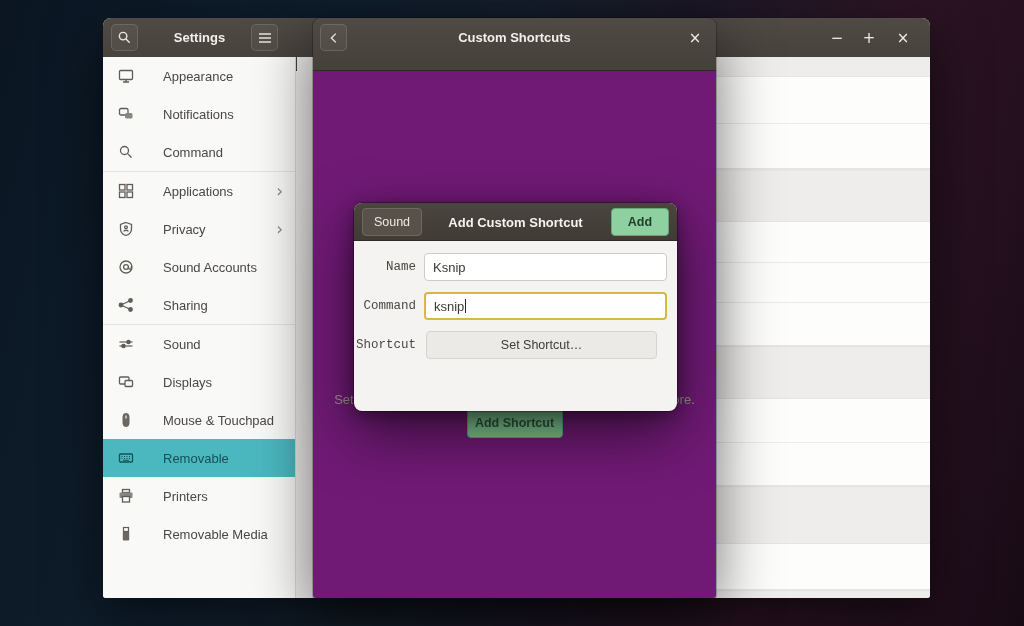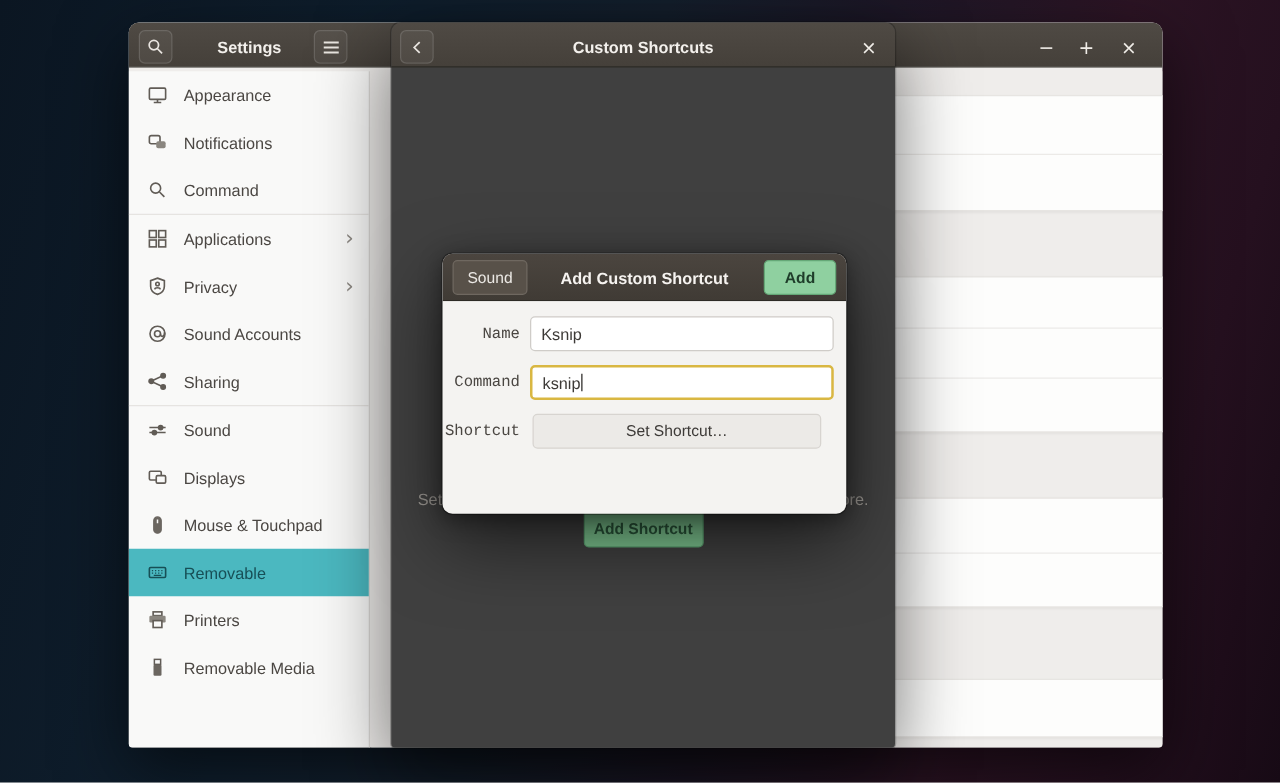--- a/index.html
+++ b/index.html
@@ -5,53 +5,53 @@
   * { margin:0; padding:0; box-sizing:border-box; }
   html,body { width:1024px; height:626px; overflow:hidden;
     font-family:"Liberation Sans","DejaVu Sans",sans-serif; }
   body { position:relative;
     background:linear-gradient(105deg,#0b1622 0%,#0f1f2e 28%,#15202e 45%,#1e1828 60%,#2c1424 76%,#25101f 88%,#170a15 100%); }
 
   
   .main-window { position:absolute; left:103px; top:18px; width:827px; height:580px;
     border-radius:8px 8px 3px 3px; background:#efedeb; overflow:hidden;
     box-shadow:0 18px 55px rgba(0,0,0,.6); }
-  .headerbar { position:absolute; left:0; top:0; right:0; height:36px;
+  .headerbar { position:absolute; left:0; top:0; right:0; height:53px;
     background:linear-gradient(#4f4a44,#45403a); border-bottom:1px solid #2d2a25; }
   .hb-btn { position:absolute; top:6px; width:27px; height:27px; border-radius:5px;
     background:rgba(255,255,255,.05); border:1px solid rgba(255,255,255,.13);
     display:flex; align-items:center; justify-content:center; color:#ece8e3; }
   .hb-title { position:absolute; top:0; height:39px; display:flex; align-items:center;
     justify-content:center; font-size:13px; font-weight:bold; color:#f3f0ec; }
   .win-ctrl { position:absolute; top:0; height:39px; width:28px; display:flex;
     align-items:center; justify-content:center; color:#efece7; font-size:15px;
     font-family:"DejaVu Sans",sans-serif; }
 
   
   .sidebar { position:absolute; left:0; top:39px; width:193px; bottom:0;
     background:#f9f9f8; border-right:1px solid #dbd9d6; }
   .side-item { position:relative; height:38px; display:flex; align-items:center;
-    padding-left:15px; color:#4b4743; font-size:13px; }
+    padding-left:15px; color:#4b4743; font-size:13px;gap:16px; }
   .side-item .ic { width:16px; height:16px; margin-right:13px; flex:0 0 16px; }
   .side-item .chev { position:absolute; right:12px; color:#8d8983; font-size:17px;
     font-family:"DejaVu Sans",sans-serif; line-height:1; }
   .side-item.selected { background:#4bb8c0; color:#174f56; }
   .side-sep { height:1px; background:#e6e4e1; }
 
   
   .content { position:absolute; left:194px; top:39px; right:0; bottom:0; background:#efedeb; }
   .card { position:absolute; left:230px; width:520px; background:#fdfdfc;
     border:1px solid #e7e5e2; border-radius:6px; box-shadow:0 1px 2px rgba(0,0,0,.05); }
   .crow { position:relative; display:flex; align-items:center; justify-content:flex-end;
     padding-right:14px; font-size:13px; color:#454240; }
   .crow + .crow { border-top:1px solid #eceae7; }
 
   
   .dialog { position:absolute; left:313px; top:18px; width:403px; height:580px;
-    border-radius:8px 8px 3px 3px; background:#404040; overflow:hidden;
+    border-radius:8px 8px 3px 3px; background:#701a75; overflow:hidden;
     box-shadow:0 18px 60px rgba(0,0,0,.55), 0 0 0 1px rgba(0,0,0,.22); }
   .dlg-hint { position:absolute; left:0; right:0; top:374px; text-align:center;
     font-size:13px; color:#9b9792; }
   .add-shortcut-btn { position:absolute; left:50%; transform:translateX(-50%); top:389px;
     width:96px; height:31px; background:#7ec791; border:1px solid #5fa674; border-radius:4px;
     color:#2b573b; font-weight:bold; font-size:12.5px; }
 
   
   .modal { position:absolute; left:354px; top:203px; width:323px; height:208px;
     border-radius:8px; background:#f4f3f1;

